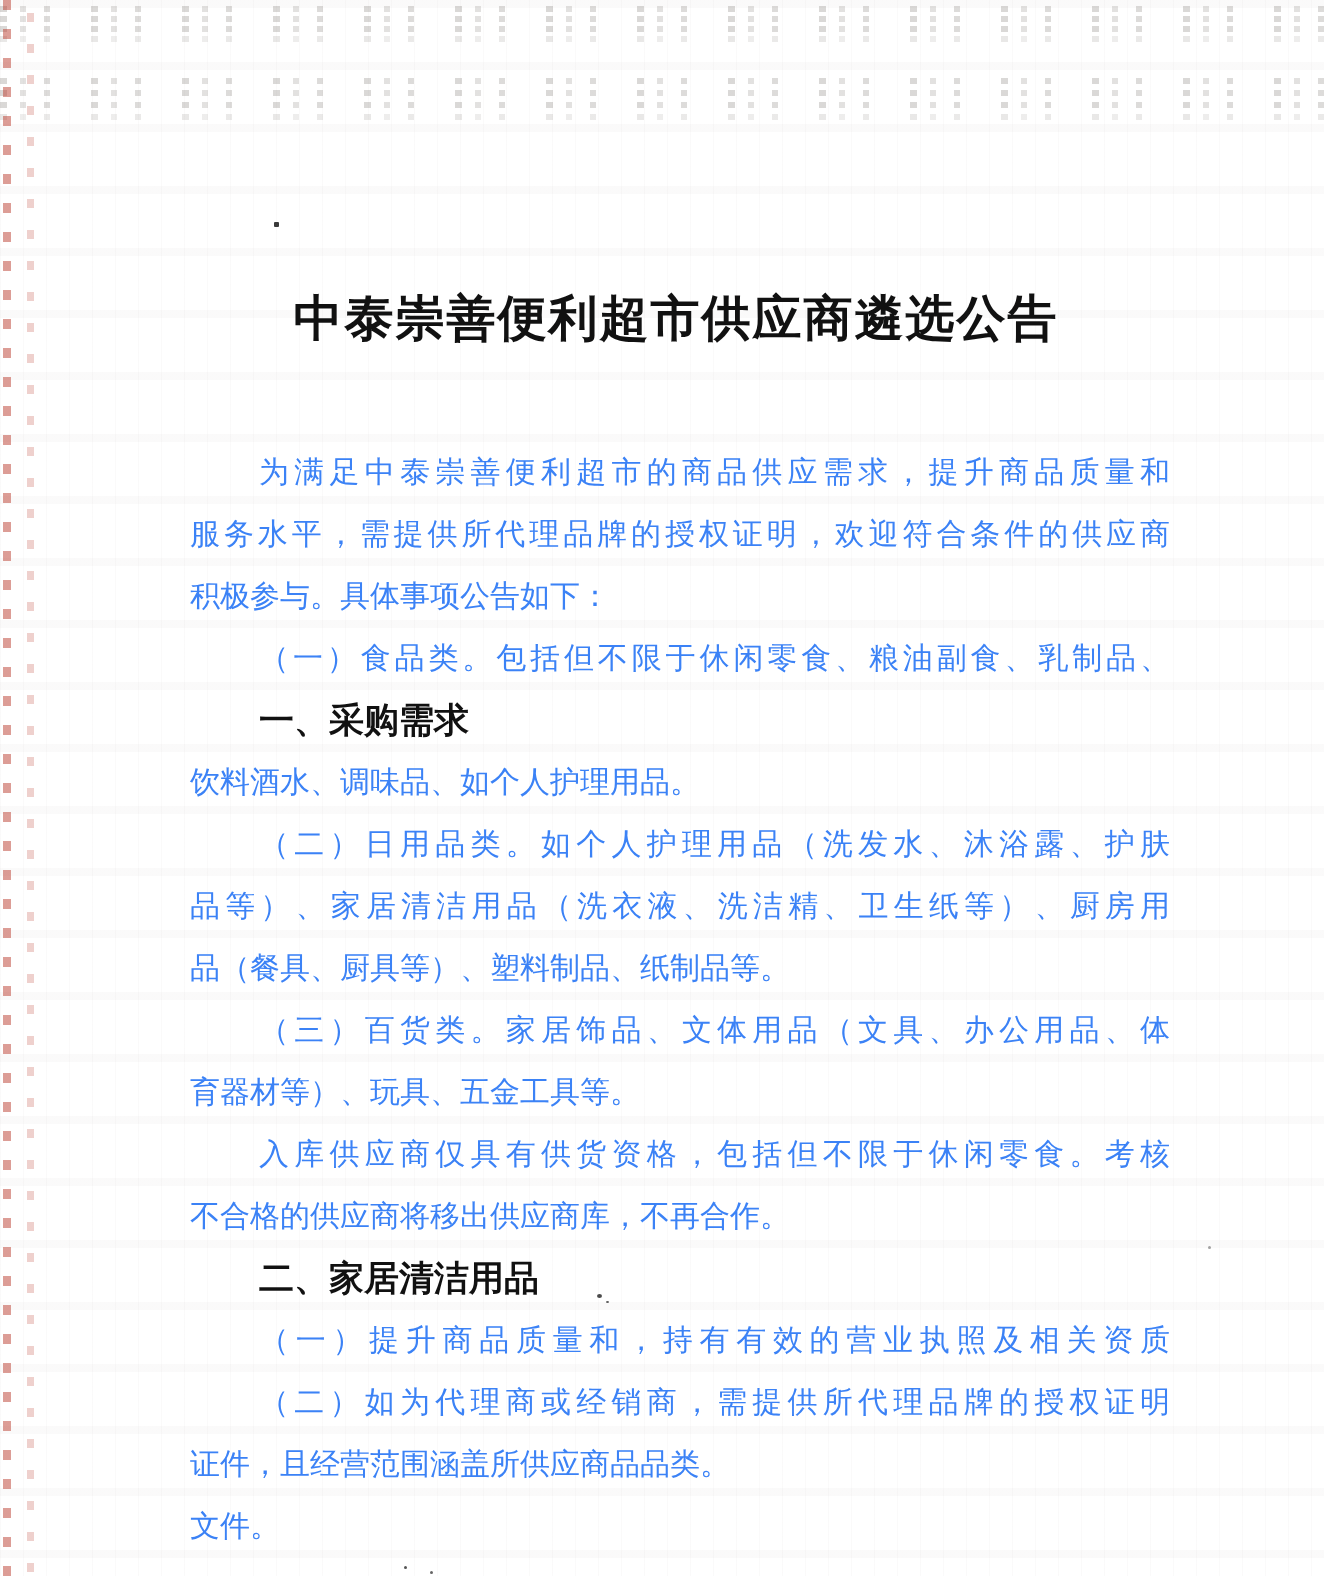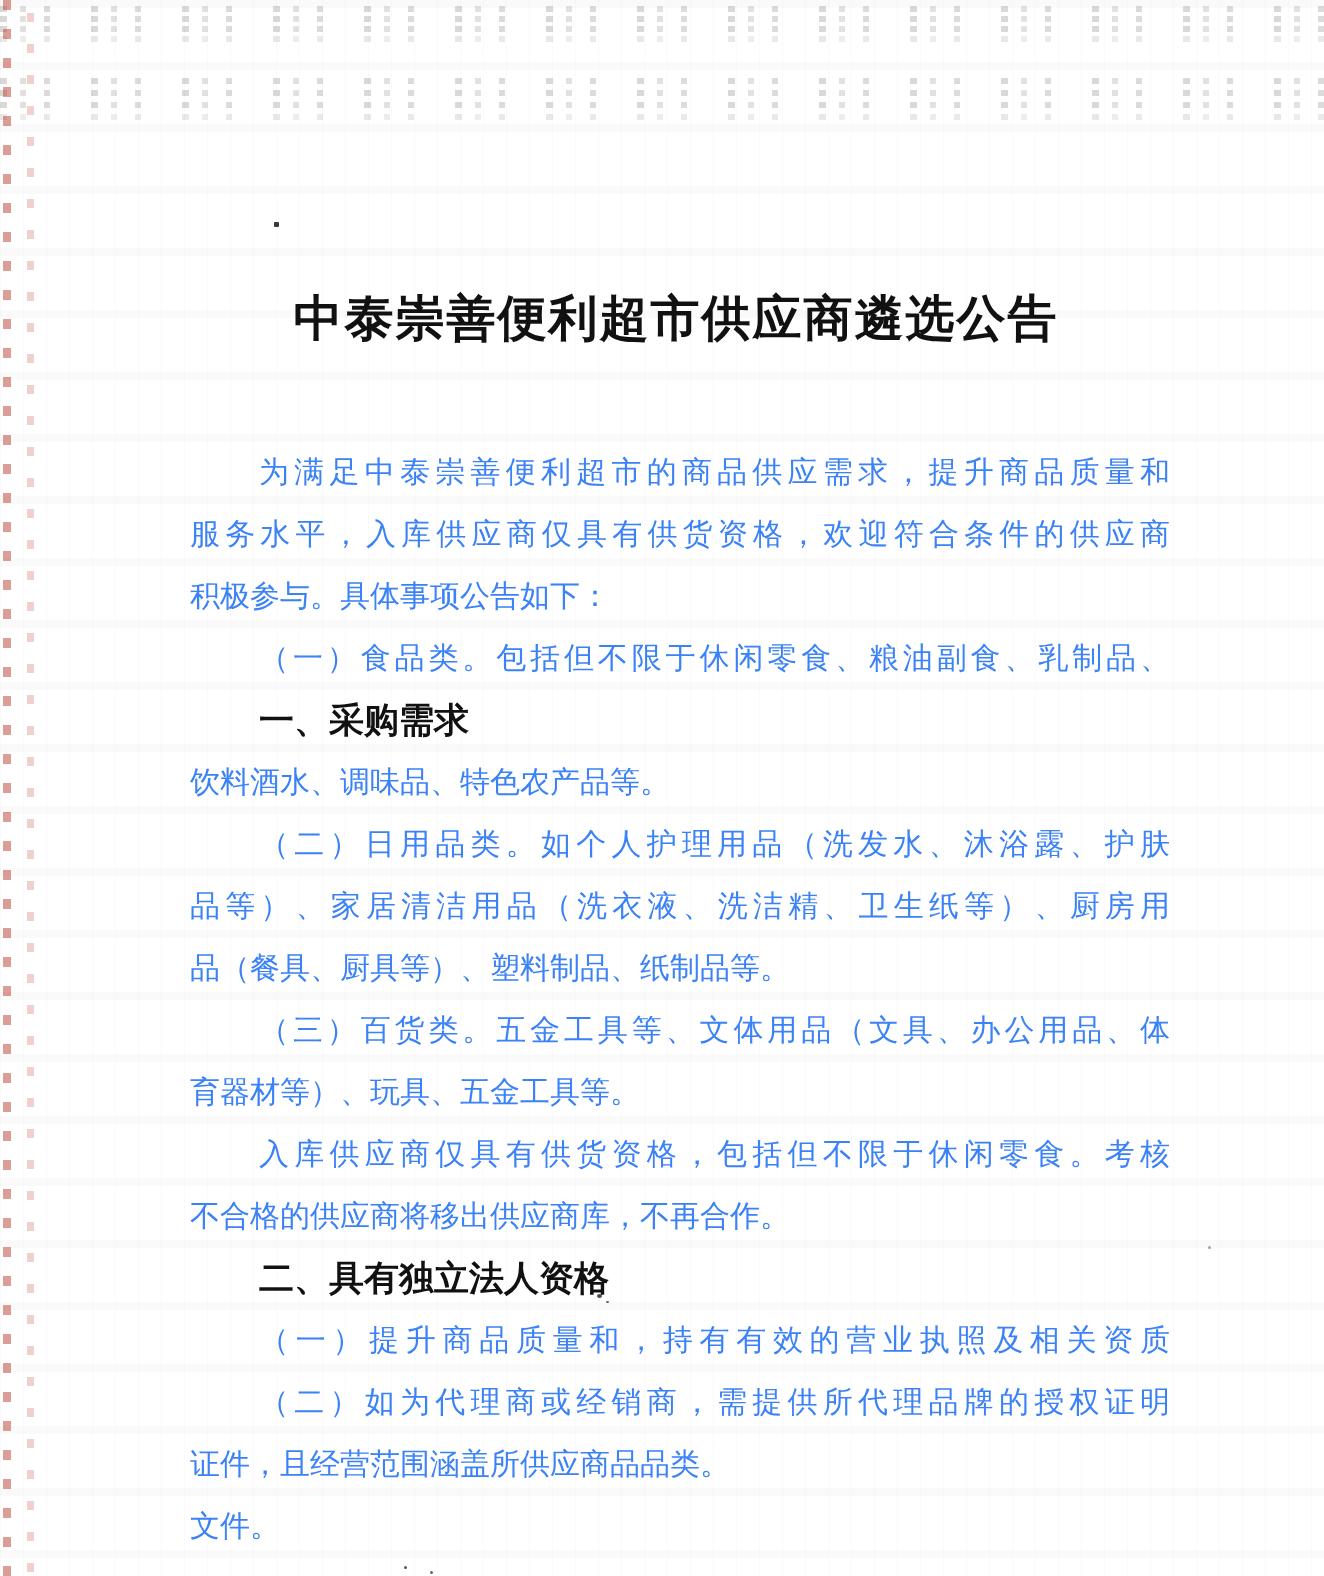--- a/index.html
+++ b/index.html
@@ -128,31 +128,31 @@
 <span class="speck sp-b"></span>
 <span class="speck sp-c"></span>
 <span class="speck sp-d"></span>
 <span class="speck sp-e"></span>
 
 <div class="doc">
   <h1 class="title">中泰崇善便利超市供应商遴选公告</h1>
 
   <div class="lines">
     <div class="line indent fill">为满足中泰崇善便利超市的商品供应需求，提升商品质量和</div>
-    <div class="line fill">服务水平，入库供应商仅具有供货资格，欢迎符合条件的供应商</div>
+    <div class="line fill">服务水平，需提供所代理品牌的授权证明，欢迎符合条件的供应商</div>
     <div class="line">积极参与。具体事项公告如下：</div>
     <div class="line indent fill">（一）食品类。包括但不限于休闲零食、粮油副食、乳制品、</div>
     <div class="line heading indent">一、采购需求</div>
-    <div class="line">饮料酒水、调味品、特色农产品等。</div>
+    <div class="line">饮料酒水、调味品、如个人护理用品。</div>
     <div class="line indent fill">（二）日用品类。如个人护理用品（洗发水、沐浴露、护肤</div>
     <div class="line fill">品等）、家居清洁用品（洗衣液、洗洁精、卫生纸等）、厨房用</div>
     <div class="line">品（餐具、厨具等）、塑料制品、纸制品等。</div>
-    <div class="line indent fill">（三）百货类。五金工具等、文体用品（文具、办公用品、体</div>
+    <div class="line indent fill">（三）百货类。家居饰品、文体用品（文具、办公用品、体</div>
     <div class="line">育器材等）、玩具、五金工具等。</div>
     <div class="line indent fill">入库供应商仅具有供货资格，包括但不限于休闲零食。考核</div>
     <div class="line">不合格的供应商将移出供应商库，不再合作。</div>
-    <div class="line heading indent">二、具有独立法人资格</div>
+    <div class="line heading indent">二、家居清洁用品</div>
     <div class="line indent fill">（一）提升商品质量和，持有有效的营业执照及相关资质</div>
     <div class="line indent fill">（二）如为代理商或经销商，需提供所代理品牌的授权证明</div>
     <div class="line">证件，且经营范围涵盖所供应商品品类。</div>
     <div class="line">文件。</div>
   </div>
 </div>
 
 </body></html>

